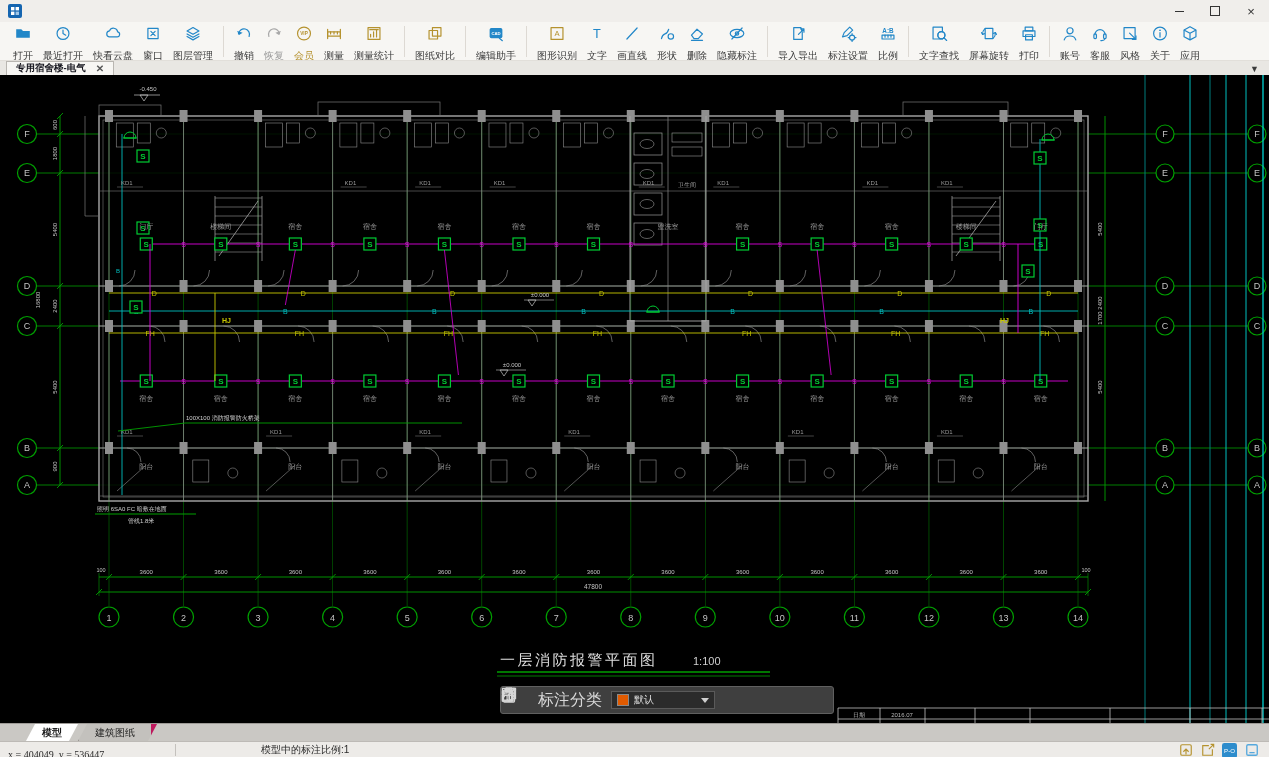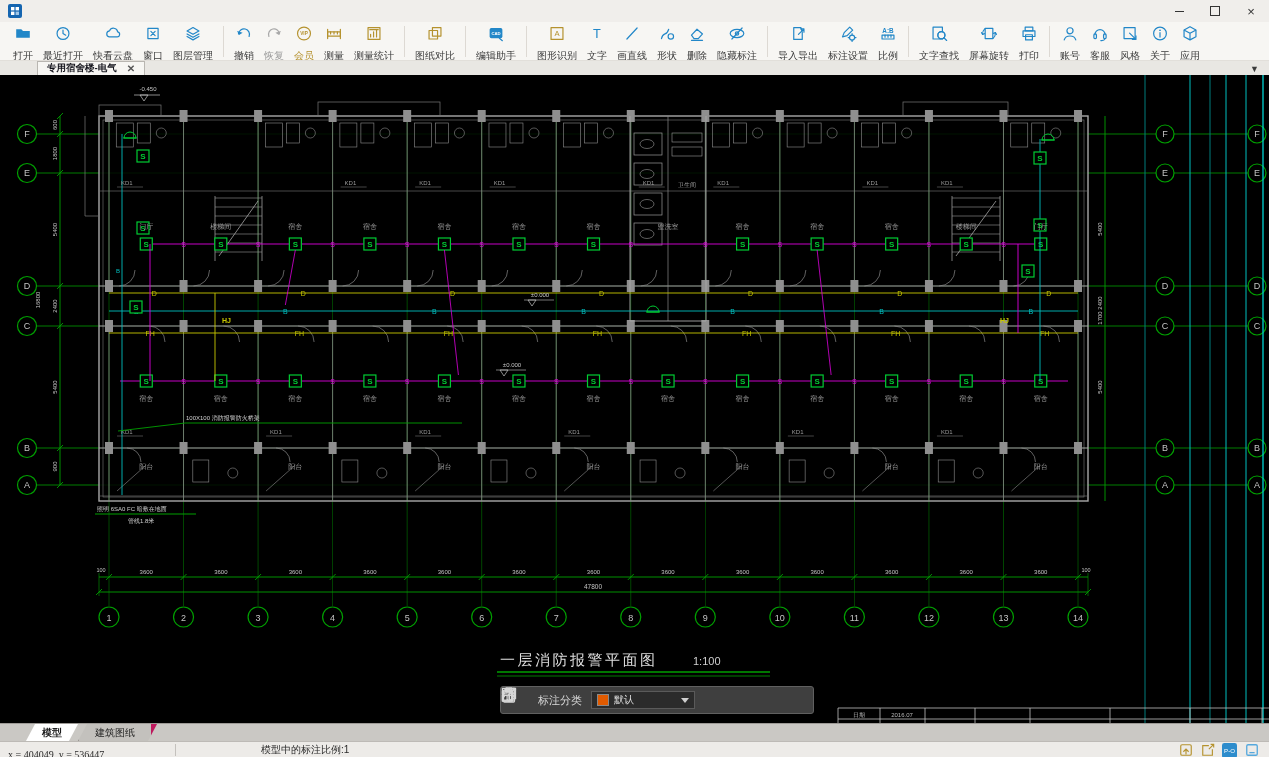--- a/index.html
+++ b/index.html
@@ -17,29 +17,29 @@
   .toolbar{height:37px;background:#f7f6f3;display:flex;align-items:stretch;padding:1px 2px 0 8px;}
   .tgroup{display:flex;}
   .tool{display:flex;flex-direction:column;align-items:center;padding:2px 5px 0;cursor:default;}
   .tool .ticon{height:17px;display:flex;align-items:center;justify-content:center;}
   .tool .tlabel{font-size:10px;color:#3a3a3a;white-space:nowrap;margin-top:7px;}
   .tool .tlabel.gold{color:#b5922e;}
   .tool .tlabel.gray{color:#9a9a9a;}
   .tdiv{width:1px;background:#ddd9d3;margin:3px 5px;}
   
   .tabbar{height:15px;background:#e9e7e3;display:flex;align-items:flex-end;padding-left:6px;position:relative;border-top:1px solid #e2dfda;box-sizing:border-box;}
-  .doctab{height:14px;background:#f7f6f3;border:1px solid #b9b6b1;border-bottom:none;display:flex;align-items:center;gap:10px;padding:0 9px;font-size:9.5px;font-weight:bold;color:#14141c;box-sizing:border-box;margin-left:31px;}
+  .doctab{height:14px;background:#f7f6f3;border:1px solid #b9b6b1;border-bottom:none;display:flex;align-items:center;gap:10px;padding:0 9px;font-size:9.5px;font-weight:bold;color:#14141c;box-sizing:border-box;}
   .tab-close{font-size:10px;color:#555;line-height:1;}
   .tab-chevron{position:absolute;right:10px;bottom:1px;font-size:9px;color:#3c3c3c;}
   
   .canvas{position:relative;width:1269px;height:648px;background:#000;}
   .canvas svg{position:absolute;left:0;top:0;}
   
   .annbar{position:absolute;left:500px;top:611px;height:26px;background:#3f3f3f;border:1px solid #606060;border-radius:3px;display:flex;align-items:center;gap:9px;padding:0 10px;box-shadow:0 0 0 1px #000;}
-  .annbar .albl{font-size:11px;color:#d8d8d8;white-space:nowrap;}
+  .annbar .albl{font-size:16px;color:#d8d8d8;white-space:nowrap;}
   .anndrop{width:104px;height:18px;background:#2b2b2b;border:1px solid #5a5a5a;display:flex;align-items:center;gap:5px;padding:0 5px;box-sizing:border-box;}
   .swatch{width:10px;height:10px;background:#e05a00;border:1px solid #888;flex:0 0 auto;}
   .anndrop .aval{font-size:10px;color:#e0e0e0;flex:1;}
   .drop-arrow{width:0;height:0;border-left:4px solid transparent;border-right:4px solid transparent;border-top:5px solid #cfcfcf;}
   .annico{display:flex;align-items:center;justify-content:center;width:18px;height:18px;}
   
   .sheetbar{height:18px;background:#cac8c4;display:flex;align-items:stretch;padding-left:26px;border-top:1px solid #9d9a96;box-sizing:border-box;}
   .sheet-tab{display:flex;align-items:center;padding:0 16px;font-size:10px;color:#1c1c1c;clip-path:polygon(9px 0,100% 0,calc(100% - 9px) 100%,0 100%);}
   .sheet-tab.active{background:#ffffff;font-weight:bold;}
   .sheet-tab.inactive{background:#c3c1bd;border-left:1px solid #8f8c88;border-right:6px solid #be185d;}

